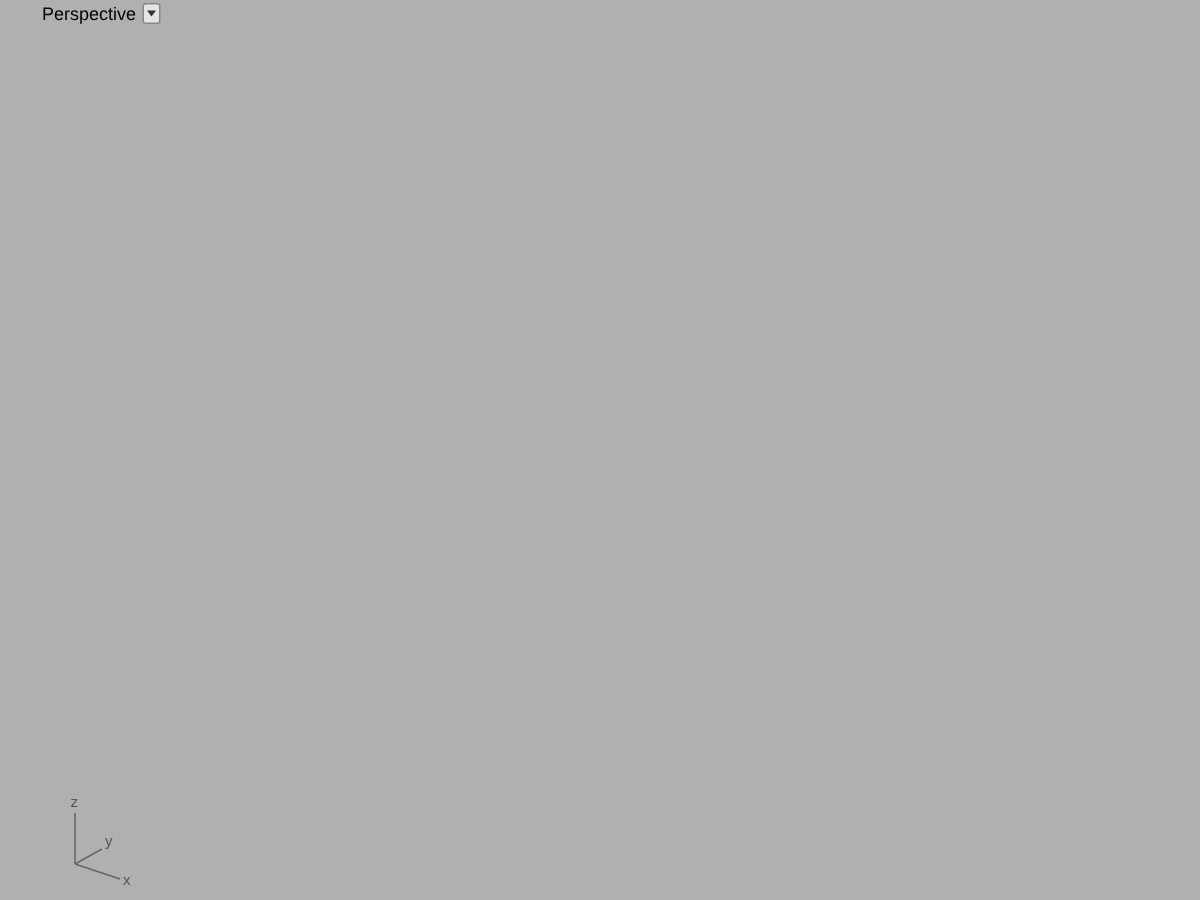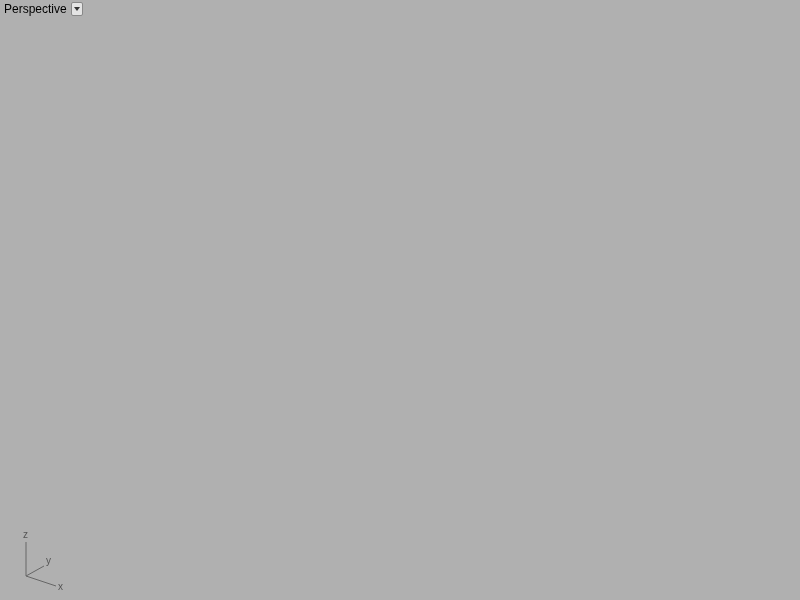--- a/index.html
+++ b/index.html
@@ -9,20 +9,21 @@
     height: 600px;
     overflow: hidden;
     font-family: "Segoe UI", Tahoma, Arial, sans-serif;
     background: #b0b0b0;
   }
   .viewport {
     position: relative;
     width: 713px;
     height: 600px;
     background: #b0b0b0;
+    margin-left: 24px;
   }
   .view-label {
     position: absolute;
     top: 2px;
     left: 2px;
     display: flex;
     align-items: center;
     z-index: 10;
     cursor: pointer;
     user-select: none;

